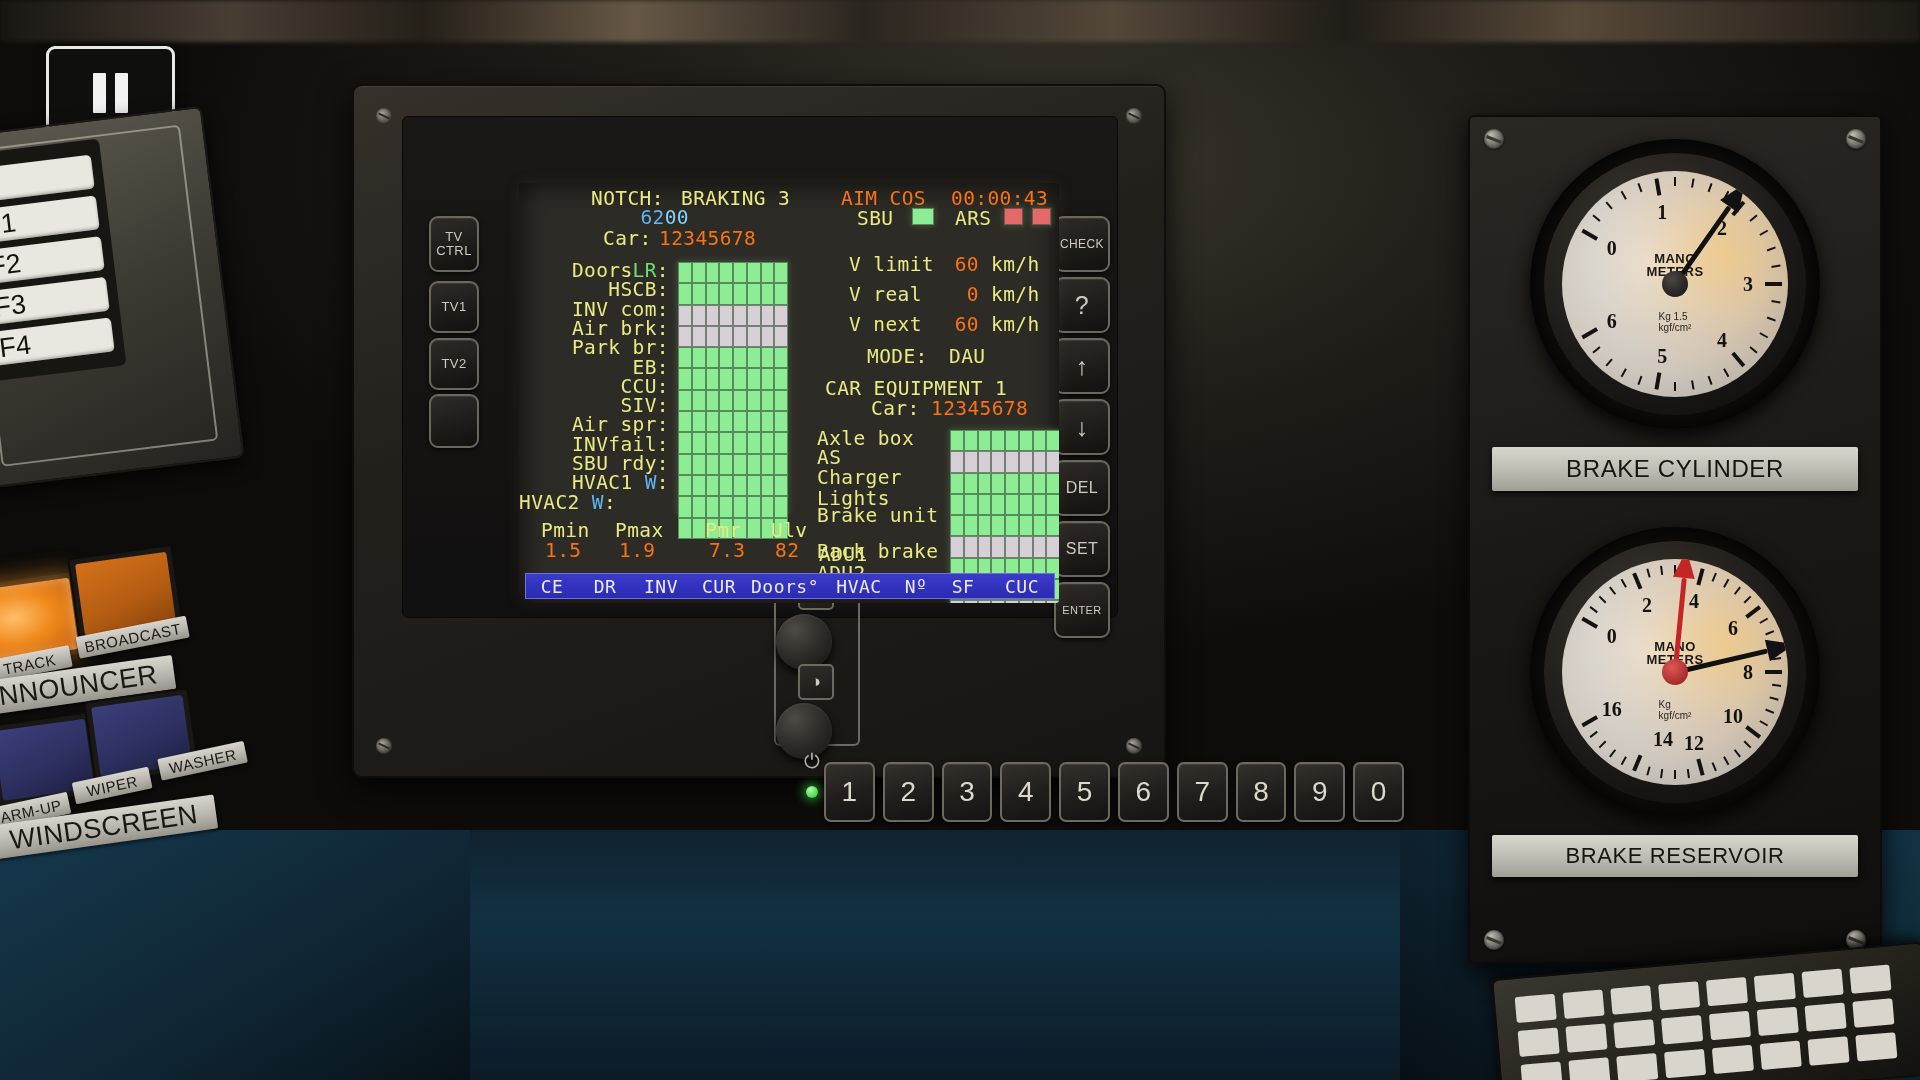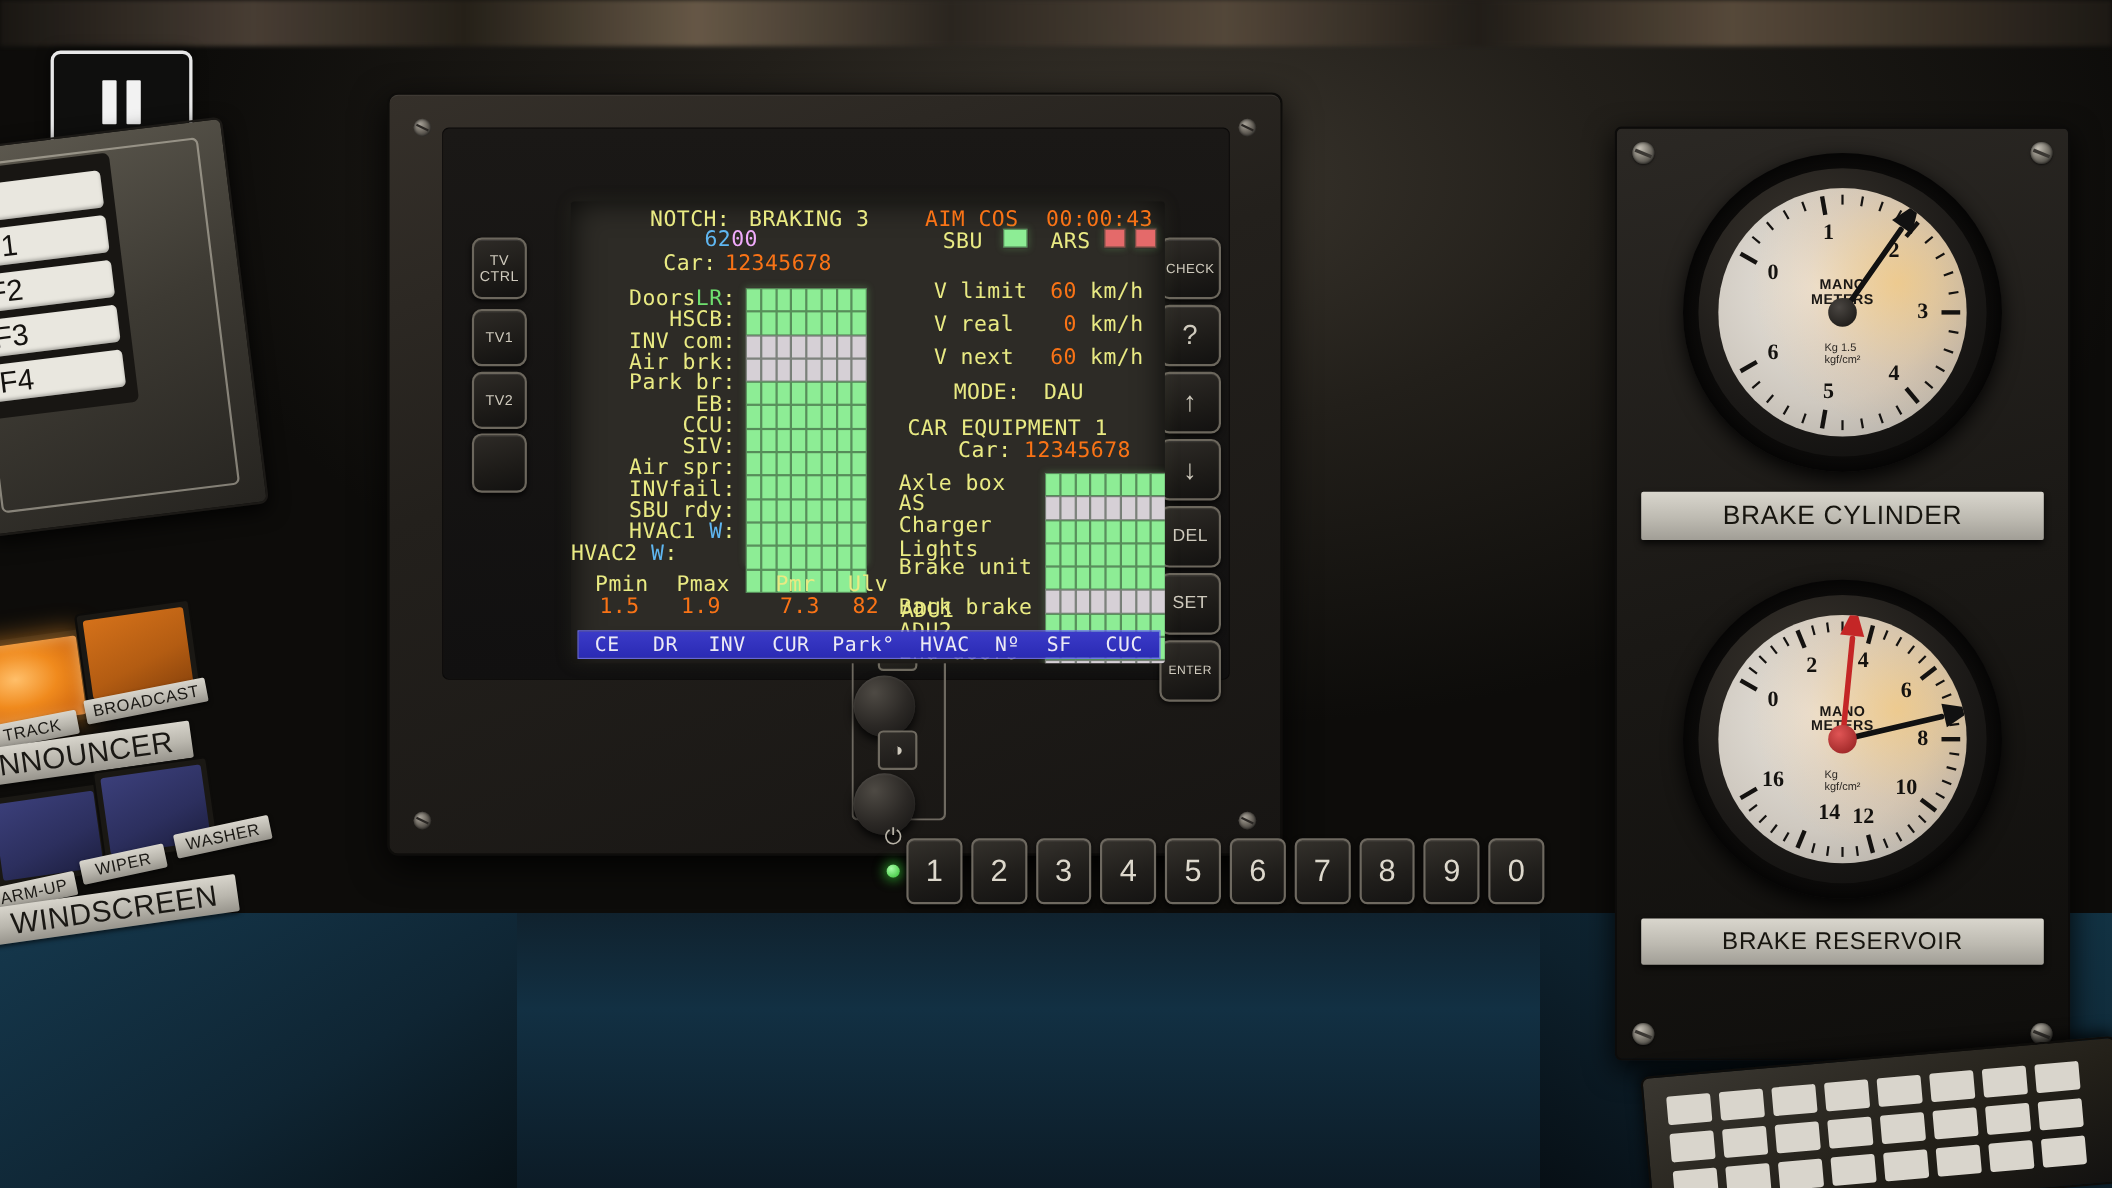--- a/index.html
+++ b/index.html
@@ -273,21 +273,21 @@
         <span>SET</span>
       </div>
     <div class="sbtn" style="left:700px;top:496px;width:52px;height:52px;font-size:11px;">
         <span>ENTER</span>
       </div>
 
     <div id="screen">
       <div id="screen-inner">
 
         <div class="scr" style="left:0px;top:6px;">
-          <span class="b">62</span><span class="b" style="color:#f0abfc;">00</span>
+          <span class="b">62</span><span class="b" style="color:#7dd3fc;">00</span>
         </div>
         <div class="scr y" style="left:72px;top:6px;">NOTCH:</div>
         <div class="scr y" style="left:162px;top:6px;">BRAKING 3</div>
         <div class="scr w" style="left:322px;top:6px;">AIM COS</div>
         <div class="scr w" style="left:432px;top:6px;">00:00:43</div>
 
         <div class="scr y" style="left:338px;top:26px;">SBU</div>
         <div class="cellgrid" style="left:392px;top:24px;width:22px;height:17px;grid-template-columns:1fr;">
           <div class="cell c-green"></div>
         </div>
@@ -540,21 +540,21 @@
             <div class="cell c-gray" style="height: 19.3px;"></div>
             <div class="cell c-gray" style="height: 19.3px;"></div>
             <div class="cell c-gray" style="height: 19.3px;"></div>
           </div>
 
         <div id="menubar">
             <div class="mi" style="width: 52px;">CE</div>
             <div class="mi" style="width: 54px;">DR</div>
             <div class="mi" style="width: 58px;">INV</div>
             <div class="mi" style="width: 58px;">CUR</div>
-            <div class="mi" style="width: 74px;">Park°</div>
+            <div class="mi" style="width: 74px;">Doors°</div>
             <div class="mi" style="width: 74px;">HVAC</div>
             <div class="mi" style="width: 40px;">Nº</div>
             <div class="mi" style="width: 54px;">SF</div>
             <div class="mi" style="width: 64px;">CUC</div>
           </div>
       </div>
     </div>
 
     <div id="keypad">
         <div class="nk">1</div>

